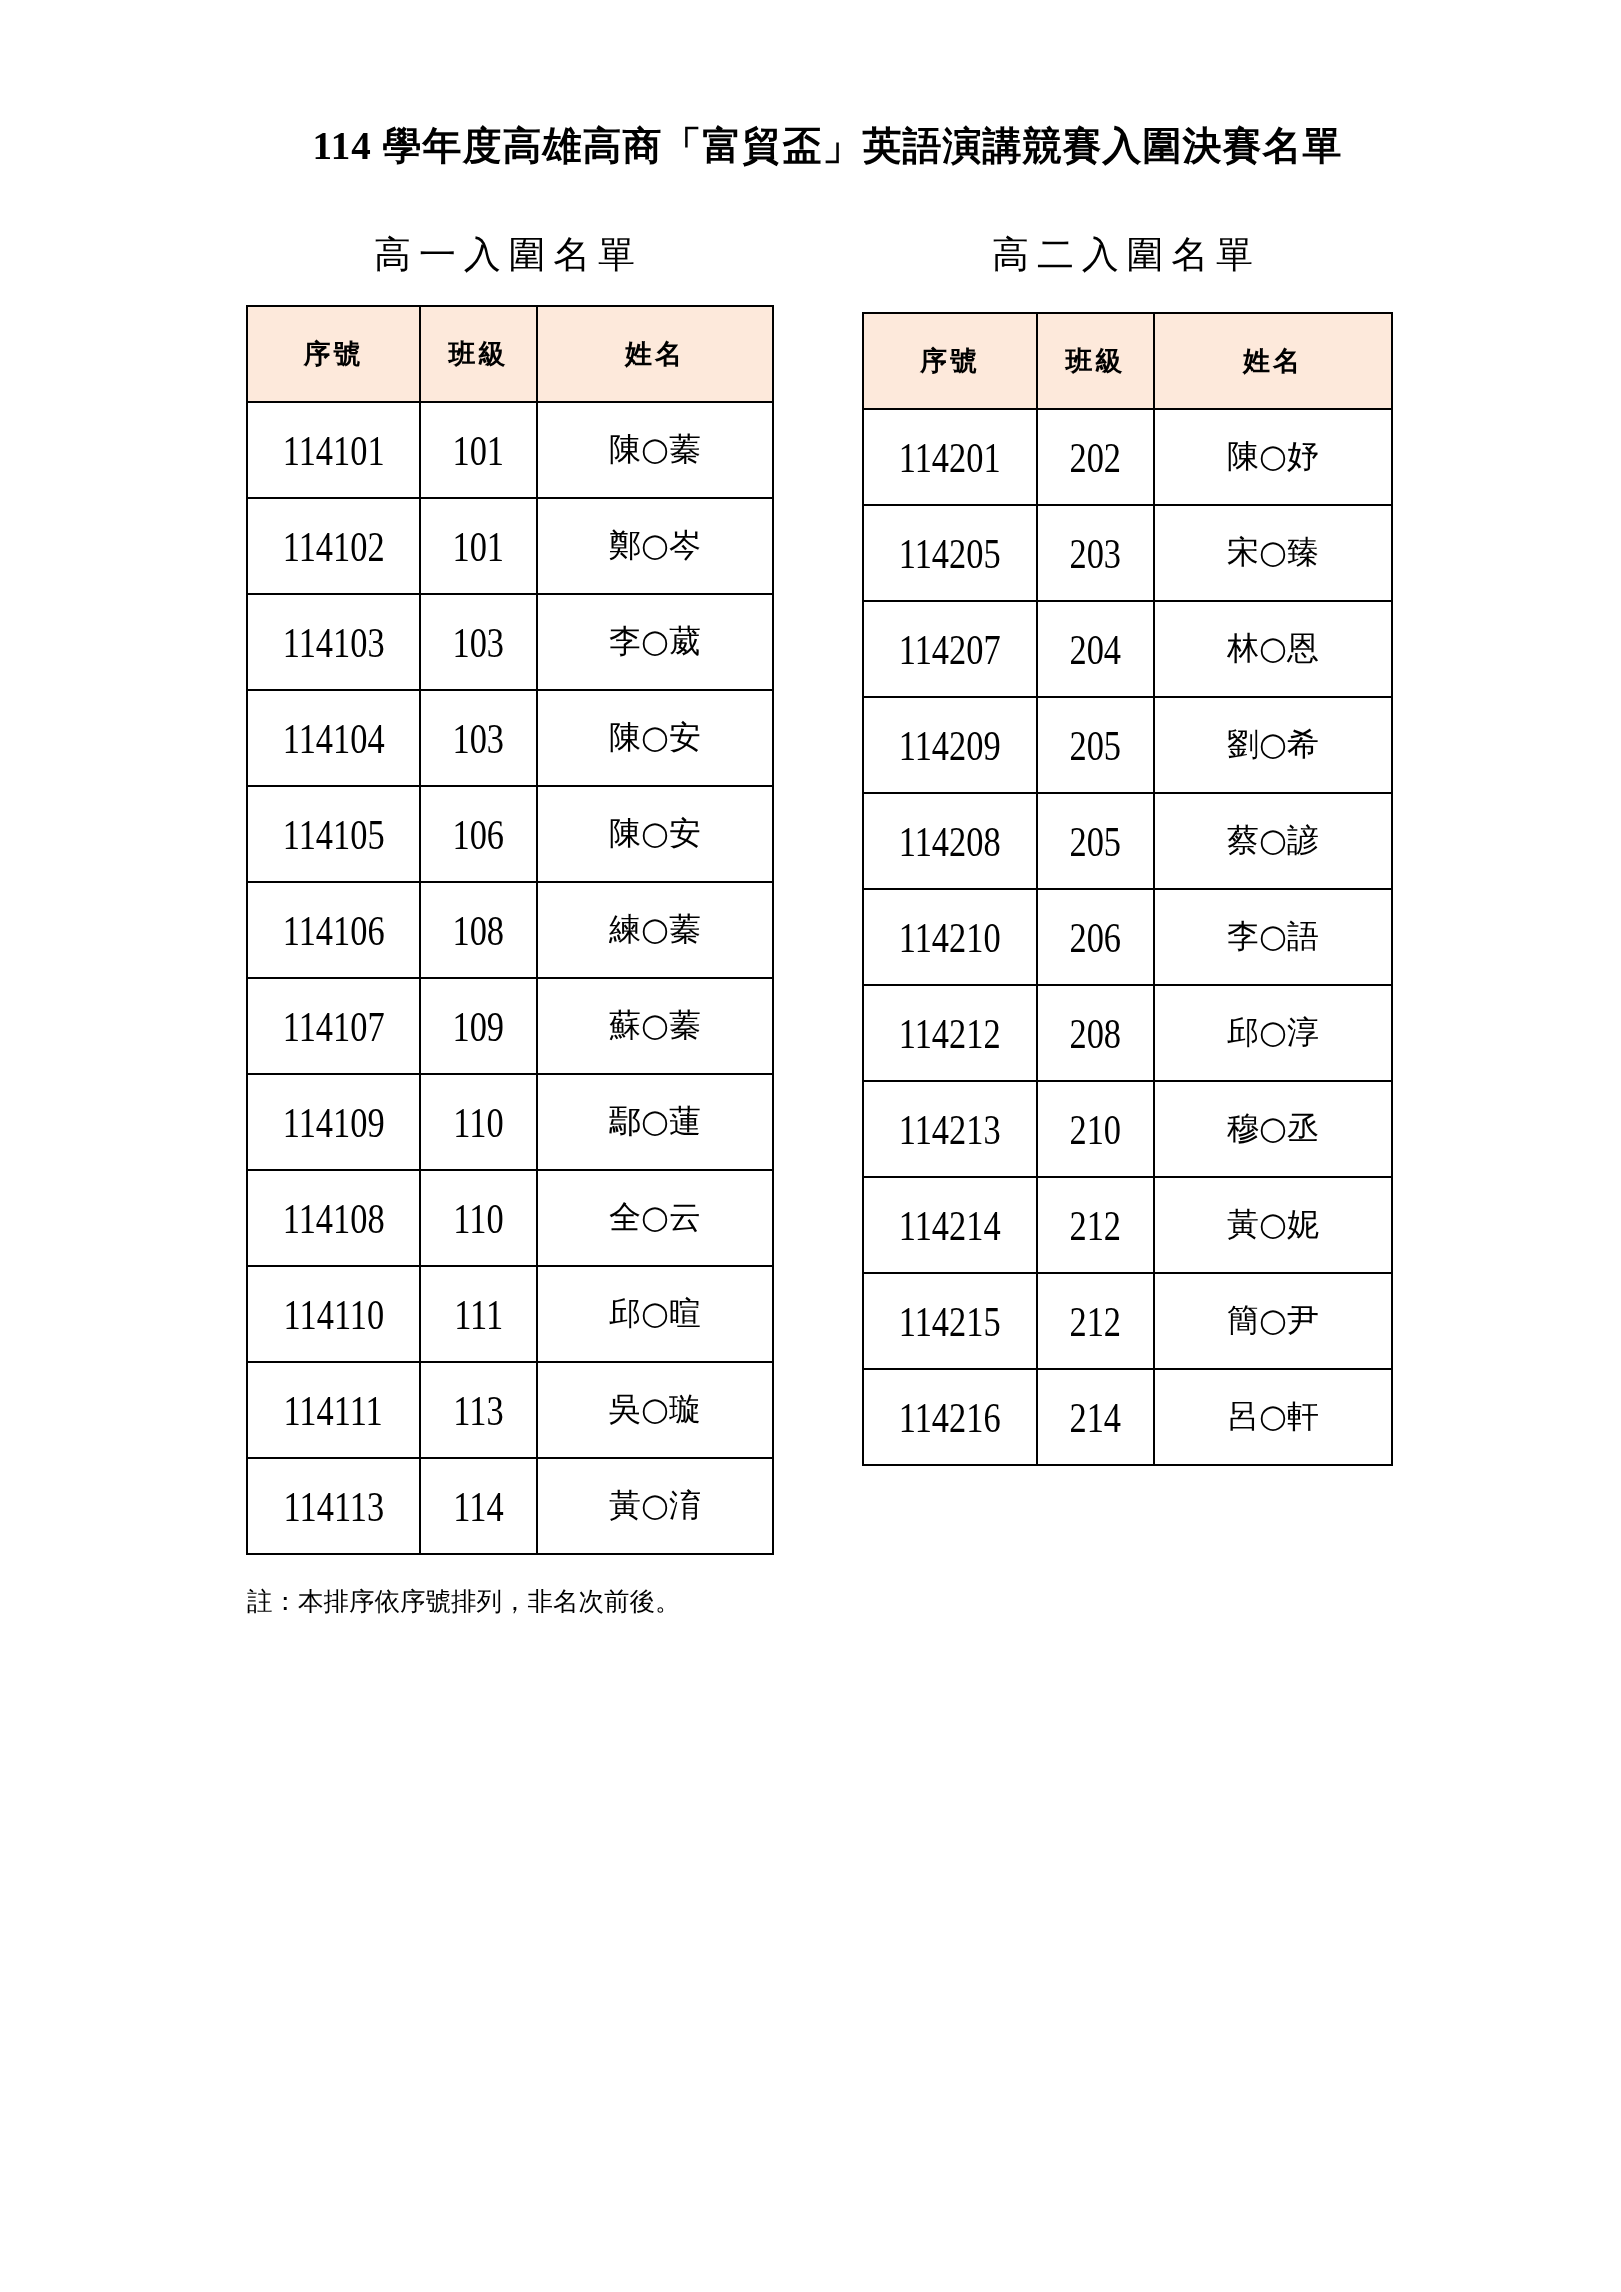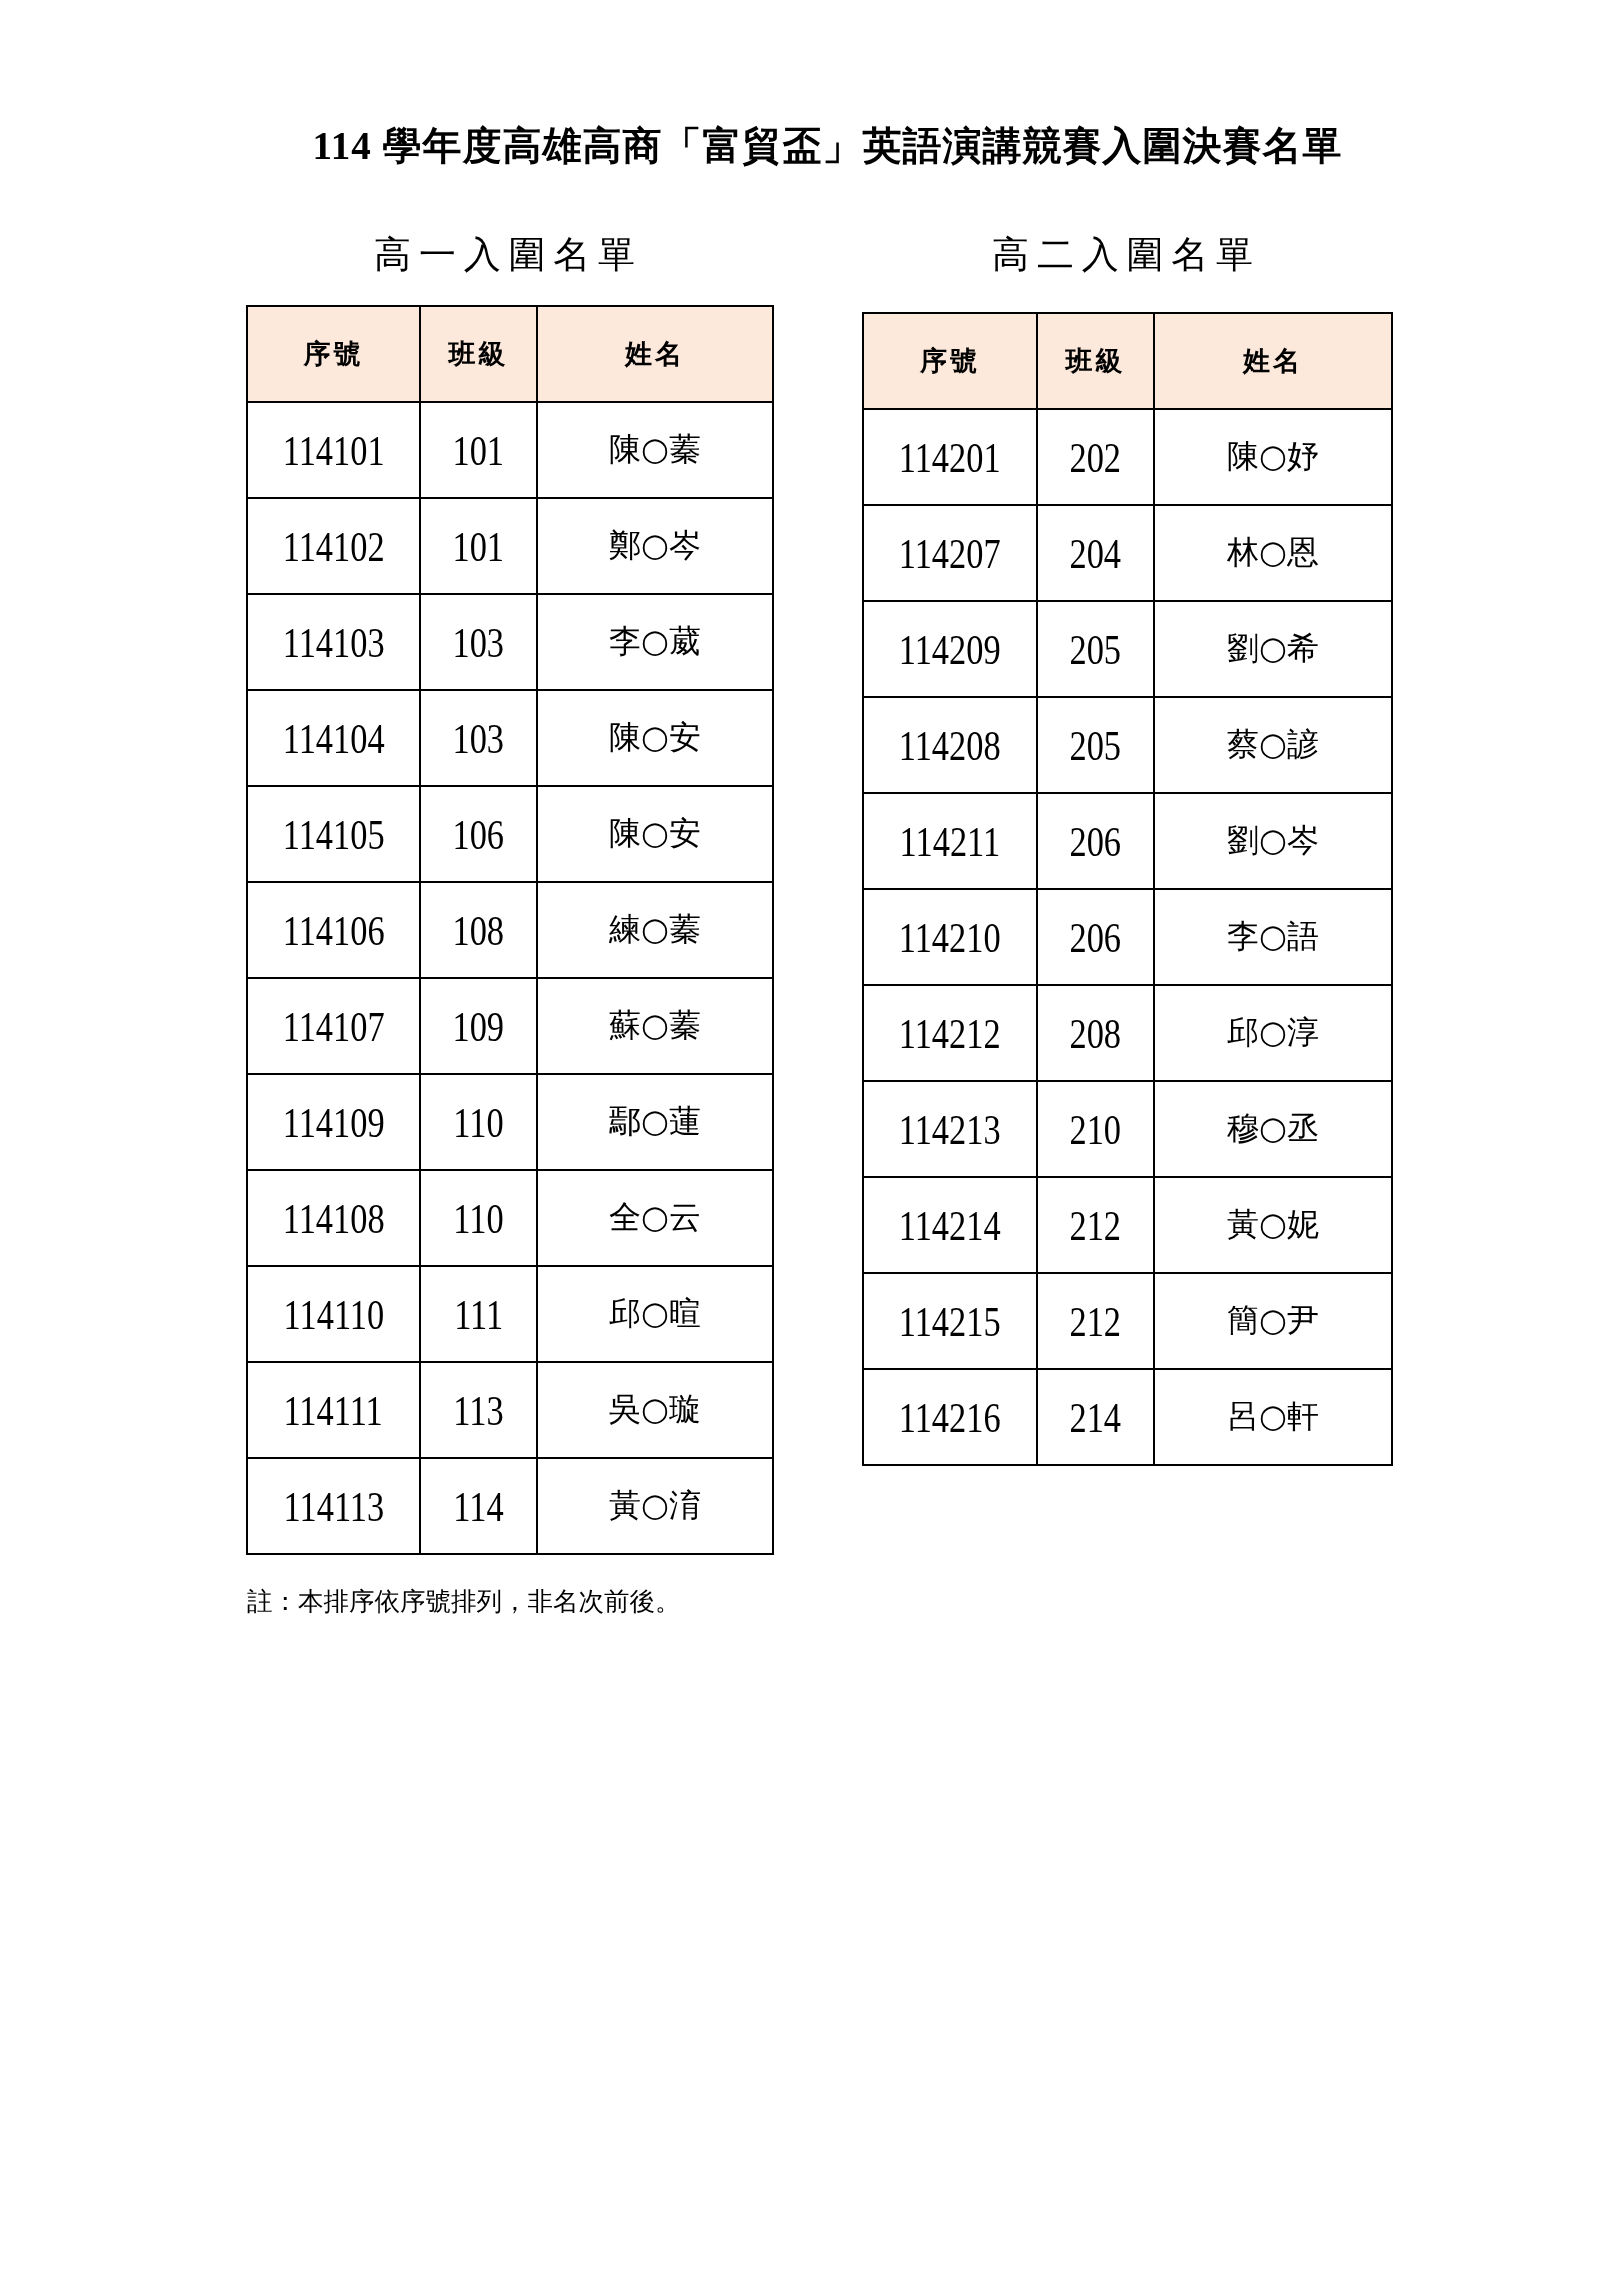--- a/index.html
+++ b/index.html
@@ -184,40 +184,40 @@
       <th>姓名</th>
     </tr>
   </thead>
   <tbody id="grade2-body">
       <tr>
         <td class="num"><span>114201</span></td>
         <td class="num"><span>202</span></td>
         <td class="name"><span>陳○妤</span></td>
       </tr>
       <tr>
+        <td class="num"><span>114205</span></td>
+        <td class="num"><span>203</span></td>
+        <td class="name"><span>宋○臻</span></td>
+      </tr>
+      <tr>
         <td class="num"><span>114207</span></td>
         <td class="num"><span>204</span></td>
         <td class="name"><span>林○恩</span></td>
       </tr>
       <tr>
         <td class="num"><span>114209</span></td>
         <td class="num"><span>205</span></td>
         <td class="name"><span>劉○希</span></td>
       </tr>
       <tr>
         <td class="num"><span>114208</span></td>
         <td class="num"><span>205</span></td>
         <td class="name"><span>蔡○諺</span></td>
       </tr>
       <tr>
-        <td class="num"><span>114211</span></td>
-        <td class="num"><span>206</span></td>
-        <td class="name"><span>劉○岑</span></td>
-      </tr>
-      <tr>
         <td class="num"><span>114210</span></td>
         <td class="num"><span>206</span></td>
         <td class="name"><span>李○語</span></td>
       </tr>
       <tr>
         <td class="num"><span>114212</span></td>
         <td class="num"><span>208</span></td>
         <td class="name"><span>邱○淳</span></td>
       </tr>
       <tr>

